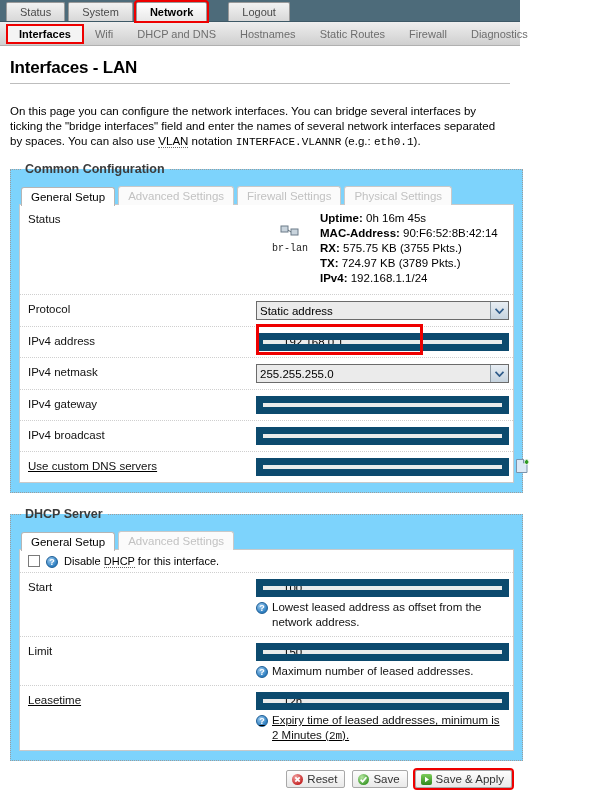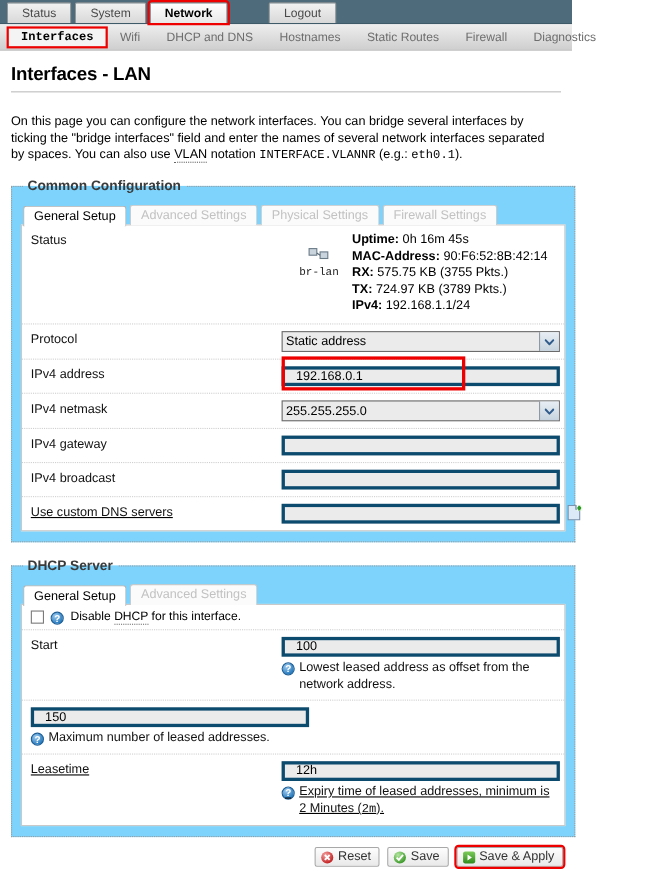--- a/index.html
+++ b/index.html
@@ -40,42 +40,41 @@
   .topnav .tab.active {
     color: #000;
     font-weight: bold;
     background: linear-gradient(#ffffff, #e8e8e8);
   }
   .topnav .tab.boxed {
     outline: 2px solid #ee0000;
     outline-offset: 0px;
     z-index: 4;
   }
-  .topnav .tab.spaced { margin-left: 34px; }
+  .topnav .tab.spaced { margin-left: 18px; }
 
   
   .subnav {
     height: 24px;
     background: linear-gradient(#eeeeee, #cfcfcf);
     border-bottom: 1px solid #b0b0b0;
     display: flex;
     align-items: center;
     padding-left: 8px;
     gap: 2px;
   }
   .subnav .stab {
     font-size: 11px;
     color: #6e6e6e;
     padding: 2px 11px;
     white-space: nowrap;
   }
   .subnav .stab.active {
     color: #000;
     font-weight: bold;
-    font-family: Liberation Mono, monospace;
   }
   .subnav .stab.boxed {
     outline: 2px solid #ee0000;
     background: #f4f4f4;
   }
 
   
   .content { padding: 10px 10px 0 10px; }
 
   h2.pagetitle {
@@ -159,25 +158,25 @@
     flex: 0 0 228px;
     font-size: 11.5px;
     color: #111;
     padding-top: 2px;
   }
   .row .fld { flex: 1 1 auto; position: relative; }
 
   input.txt {
     width: 253px;
     height: 18px;
-    border: 3px solid #0c4a6e;
+    border: 7px solid #0c4a6e;
     background: #ebebeb;
     font-family: "Liberation Sans", sans-serif;
     font-size: 11.5px;
-    padding: 0 10px;
+    padding: 0 20px;
     color: #000;
     outline: none;
   }
   .selwrap { position: relative; display: inline-block; }
   select.sel {
     width: 253px;
     height: 19px;
     border: 1px solid #6b6b6b;
     background: #ebebeb;
     font-family: "Liberation Sans", sans-serif;
@@ -312,22 +311,22 @@
     <h2 class="pagetitle">Interfaces - LAN</h2>
 
     <p class="intro"><span>On this page you can configure the network interfaces. You can bridge several interfaces by ticking the "bridge interfaces" field and enter the names of several network interfaces separated by spaces. You can also use </span><abbr class="dotted">VLAN</abbr><span> notation </span><code>INTERFACE.VLANNR</code><span> (e.g.: </span><code>eth0.1</code><span>).</span></p>
 
     <fieldset class="panel">
       <legend>Common Configuration</legend>
 
       <div class="tabbar">
         <div class="itab active"><span>General Setup</span></div>
         <div class="itab"><span>Advanced Settings</span></div>
+        <div class="itab"><span>Firewall Settings</span></div>
         <div class="itab"><span>Physical Settings</span></div>
-        <div class="itab"><span>Firewall Settings</span></div>
       </div>
 
       <div class="tabbody">
 
         <div class="row" style="padding-bottom:8px;">
           <div class="lbl">Status</div>
           <div class="fld">
             <div class="statusbox">
               <div class="ifbox">
                 <div class="ifglyph">
@@ -448,20 +447,21 @@
           <div class="fld">
             <input class="txt" type="text" value="100" style="">
             <div class="hint">
               <span class="qicon">?</span>
               <span>Lowest leased address as offset from the network address.</span>
             </div>
           </div>
         </div>
 
         <div class="row">
+          <div class="lbl">Limit</div>
           <div class="fld">
             <input class="txt" type="text" value="150" style="">
             <div class="hint">
               <span class="qicon">?</span>
               <span>Maximum number of leased addresses.</span>
             </div>
           </div>
         </div>
 
         <div class="row">

